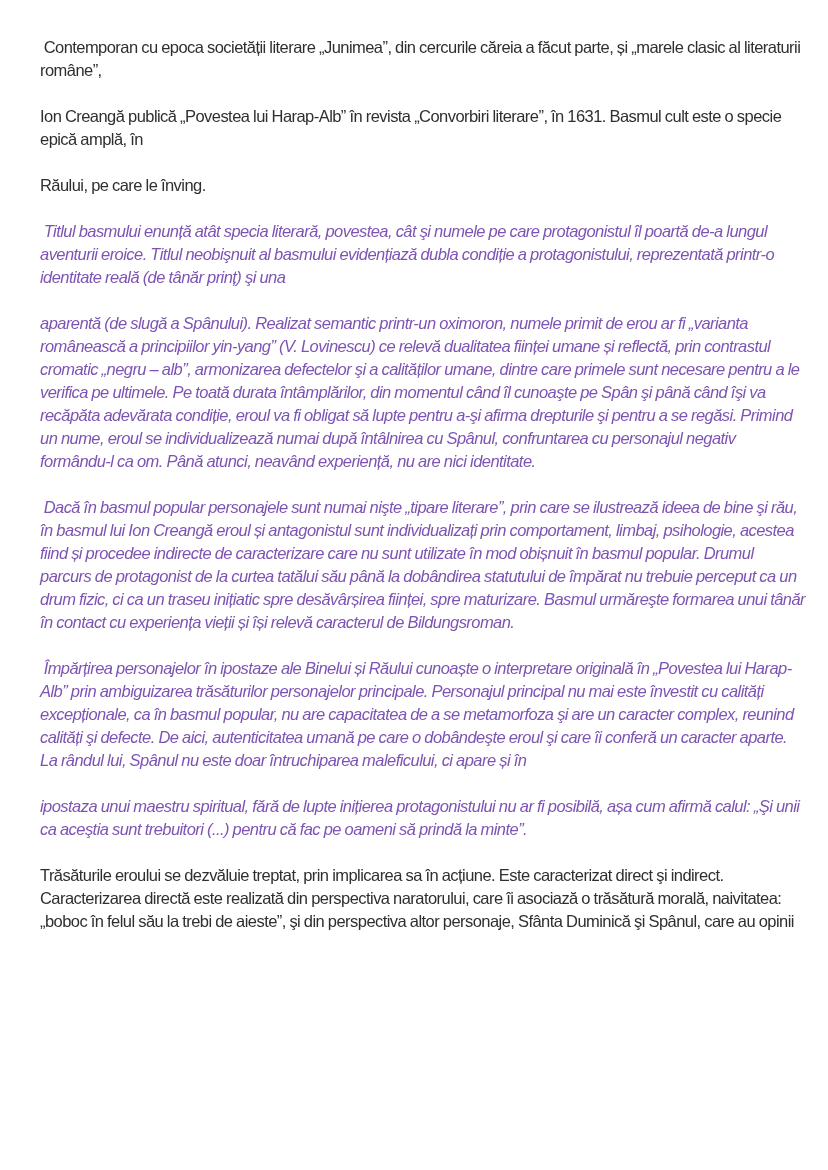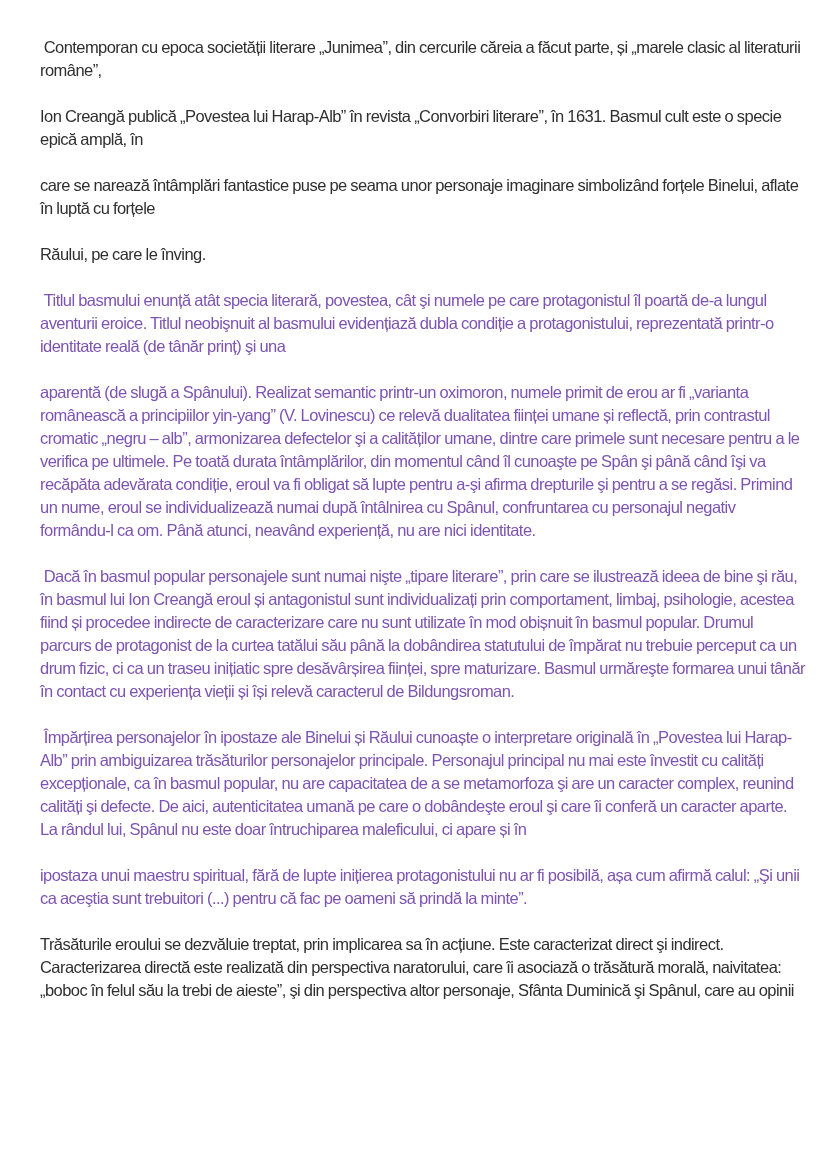--- a/index.html
+++ b/index.html
@@ -24,32 +24,31 @@
   .doc-page p {
     margin: 0 0 23px 0;
     font-size: 16.5px;
     line-height: 23px;
     letter-spacing: -0.55px;
     word-spacing: -0.4px;
     white-space: pre-wrap;
     text-align: left;
   }
   .text-dark   { color: #2f2f2f; }
-  .text-purple { color: #7d53b3; }
+  .text-purple { color: #7d53b3; font-style: italic; }
   .gap-xl { margin-top: 41px; }
   .gap-lg { margin-top: 39px; }
   .gap-md { margin-top: 33px; }
 </style>
 </head>
 <body>
 
 <main class="doc-page">
   <p class="text-dark"> Contemporan cu epoca societății literare „Junimea”, din cercurile căreia a făcut parte, și „marele clasic al literaturii române”,</p>
   <p class="text-dark">Ion Creangă publică „Povestea lui Harap-Alb” în revista „Convorbiri literare”, în 1631. Basmul cult este o specie epică amplă, în</p>
-  <p class="text-dark">care se narează întâmplări fantastice puse pe seama unor personaje imaginare simbolizând forțele Binelui, aflate în luptă cu forțele</p>
   <p class="text-dark">Răului, pe care le înving.</p>
   <p class="text-purple gap-xl"> Titlul basmului enunță atât specia literară, povestea, cât şi numele pe care protagonistul îl poartă de-a lungul aventurii eroice. Titlul neobişnuit al basmului evidențiază dubla condiție a protagonistului, reprezentată printr-o identitate reală (de tânăr prinț) şi una</p>
   <p class="text-purple">aparentă (de slugă a Spânului). Realizat semantic printr-un oximoron, numele primit de erou ar fi „varianta românească a principiilor yin-yang” (V. Lovinescu) ce relevă dualitatea ființei umane și reflectă, prin contrastul cromatic „negru – alb”, armonizarea defectelor şi a calităților umane, dintre care primele sunt necesare pentru a le verifica pe ultimele. Pe toată durata întâmplărilor, din momentul când îl cunoaşte pe Spân şi până când îşi va recăpăta adevărata condiție, eroul va fi obligat să lupte pentru a-şi afirma drepturile şi pentru a se regăsi. Primind un nume, eroul se individualizează numai după întâlnirea cu Spânul, confruntarea cu personajul negativ formându-l ca om. Până atunci, neavând experiență, nu are nici identitate.</p>
   <p class="text-purple"> Dacă în basmul popular personajele sunt numai nişte „tipare literare”, prin care se ilustrează ideea de bine şi rău, în basmul lui Ion Creangă eroul și antagonistul sunt individualizați prin comportament, limbaj, psihologie, acestea fiind și procedee indirecte de caracterizare care nu sunt utilizate în mod obișnuit în basmul popular. Drumul parcurs de protagonist de la curtea tatălui său până la dobândirea statutului de împărat nu trebuie perceput ca un drum fizic, ci ca un traseu inițiatic spre desăvârșirea ființei, spre maturizare. Basmul urmăreşte formarea unui tânăr în contact cu experiența vieții și își relevă caracterul de Bildungsroman.</p>
   <p class="text-purple gap-lg"> Împărțirea personajelor în ipostaze ale Binelui și Răului cunoaște o interpretare originală în „Povestea lui Harap-Alb” prin ambiguizarea trăsăturilor personajelor principale. Personajul principal nu mai este învestit cu calități excepționale, ca în basmul popular, nu are capacitatea de a se metamorfoza şi are un caracter complex, reunind calități şi defecte. De aici, autenticitatea umană pe care o dobândeşte eroul şi care îi conferă un caracter aparte. La rândul lui, Spânul nu este doar întruchiparea maleficului, ci apare și în</p>
   <p class="text-purple">ipostaza unui maestru spiritual, fără de lupte inițierea protagonistului nu ar fi posibilă, așa cum afirmă calul: „Şi unii ca aceştia sunt trebuitori (...) pentru că fac pe oameni să prindă la minte”.</p>
   <p class="text-dark gap-md">Trăsăturile eroului se dezvăluie treptat, prin implicarea sa în acțiune. Este caracterizat direct şi indirect. Caracterizarea directă este realizată din perspectiva naratorului, care îi asociază o trăsătură morală, naivitatea: „boboc în felul său la trebi de aieste”, şi din perspectiva altor personaje, Sfânta Duminică şi Spânul, care au opinii</p>
 </main>
 
 </body></html>

